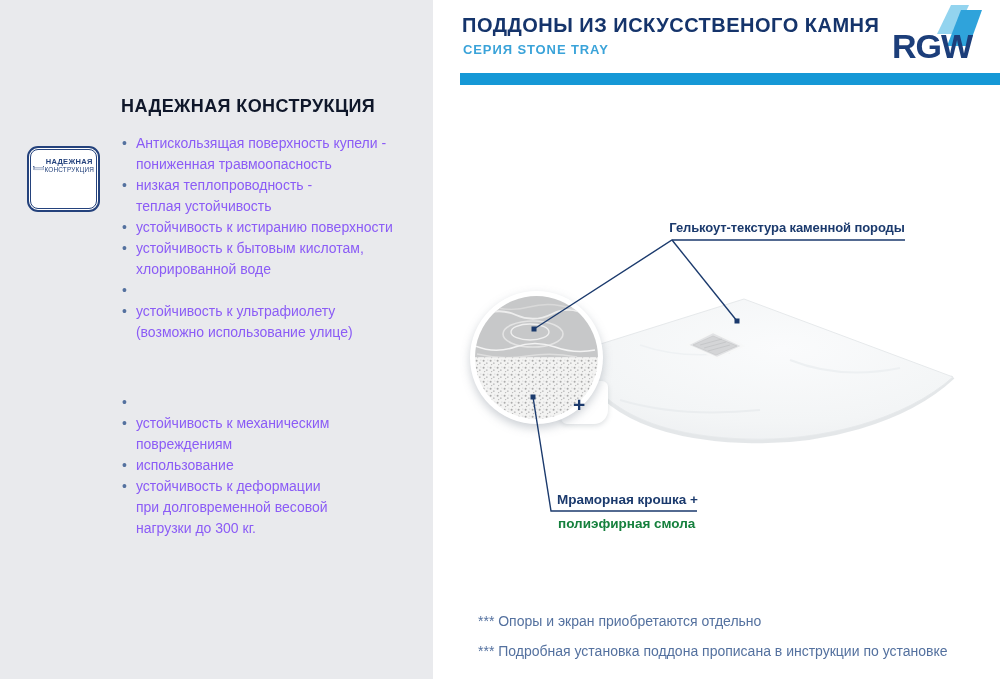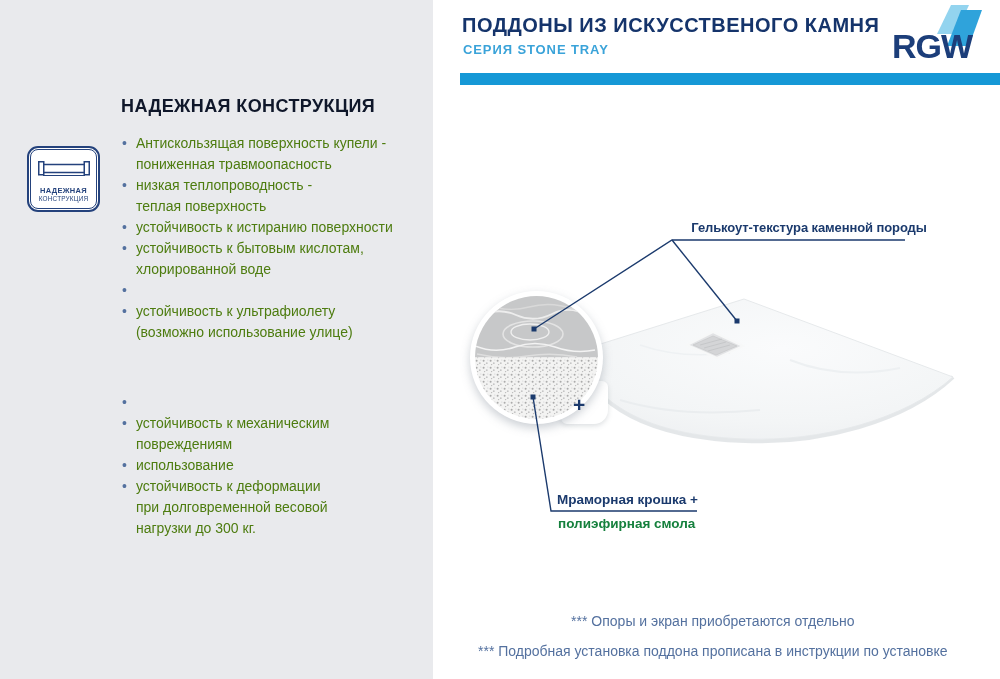--- a/index.html
+++ b/index.html
@@ -8,54 +8,54 @@
   .abs{position:absolute;}
 
   
   .left-panel{left:0;top:0;width:433px;height:679px;background:#e9eaed;}
   .heading{left:121px;top:96px;font-size:18px;font-weight:bold;color:#0f172a;letter-spacing:.4px;}
   .blist{width:305px;}
   .blist1{left:122px;top:133px;}
   .blist2{left:122px;top:392px;}
   .bitem{display:flex;gap:9px;}
   .bdot{color:#54719f;font-size:14px;line-height:21px;}
-  .btext{white-space:pre-line;font-size:14px;line-height:21px;color:#4d7c0f;}
+  .btext{white-space:pre-line;font-size:14px;line-height:21px;color:#8b5cf6;}
 
   
   .badge{width:73px;height:66px;background:#fff;border:2px solid #24427c;border-radius:11px;box-sizing:border-box;}
   .badge1{left:27px;top:146px;}
   .badge2{left:27px;top:404px;}
   .badge-inner{position:absolute;inset:1px;border:1px solid #24427c;border-radius:8px;
-               display:flex;flex-direction:column;align-items:center;justify-content:space-between;
+               display:flex;flex-direction:row;justify-content:space-between;
                padding:8px 2px 5px;box-sizing:border-box;}
   .badge-labels{text-align:center;line-height:1.05;}
   .badge-line-bold{font-size:7.5px;font-weight:bold;color:#24427c;letter-spacing:.3px;}
   .badge-line{font-size:6.4px;color:#24427c;letter-spacing:.2px;margin-top:1px;}
 
   
   .title{left:462px;top:14px;font-size:20px;font-weight:bold;color:#15346b;letter-spacing:.5px;}
   .subtitle{left:463px;top:42px;font-size:13px;font-weight:600;color:#3aa3d9;letter-spacing:.9px;}
   .bar{left:460px;top:73px;width:540px;height:12px;background:#1598d6;}
 
   
   .tray-svg{left:0;top:0;z-index:1;}
   .plus-tab{left:561px;top:381px;width:47px;height:43px;background:#fff;border-radius:6px 6px 14px 6px;
             z-index:2;box-shadow:0 2px 5px rgba(120,130,140,.25);}
   .magnifier{left:470px;top:291px;width:133px;height:133px;background:#fff;border-radius:50%;
              z-index:3;box-shadow:0 4px 10px rgba(110,120,135,.35);}
   .magnifier svg{position:absolute;left:5px;top:5px;}
   .plus{left:573px;top:394px;z-index:4;font-size:21px;font-weight:bold;color:#1b3a6d;line-height:1;}
   .leaders{left:0;top:0;z-index:5;pointer-events:none;}
   .callout-top{left:664px;top:220px;width:246px;text-align:center;font-size:13px;font-weight:bold;
-               color:#1b3a6d;z-index:6;letter-spacing:-.1px;margin-left:22px;}
+               color:#1b3a6d;z-index:6;letter-spacing:-.1px;}
   .co2-line1{left:557px;top:492px;font-size:13.5px;font-weight:bold;color:#1b3a6d;z-index:6;}
   .co2-line2{left:558px;top:516px;font-size:13.5px;font-weight:bold;color:#15803d;z-index:6;}
 
   
-  .footnotes{left:478px;top:613px;text-align:center;}
+  .footnotes{left:478px;top:613px;}
   .footnote{font-size:14px;color:#54719f;margin-bottom:14px;}
 </style>
 </head>
 <body>
 
 <div class="page">
 
   <div class="abs left-panel"></div>
 
   <div class="abs badge badge1">
@@ -79,21 +79,21 @@
 
       <div class="bitem">
         <span class="bdot">•</span>
         <span class="btext">Антискользящая поверхность купели -
 пониженная травмоопасность</span>
       </div>
 
       <div class="bitem">
         <span class="bdot">•</span>
         <span class="btext">низкая теплопроводность -
-теплая поверхность</span>
+теплая устойчивость</span>
       </div>
 
       <div class="bitem">
         <span class="bdot">•</span>
         <span class="btext">устойчивость к истиранию поверхности</span>
       </div>
 
       <div class="bitem">
         <span class="bdot">•</span>
         <span class="btext">устойчивость к бытовым кислотам,

